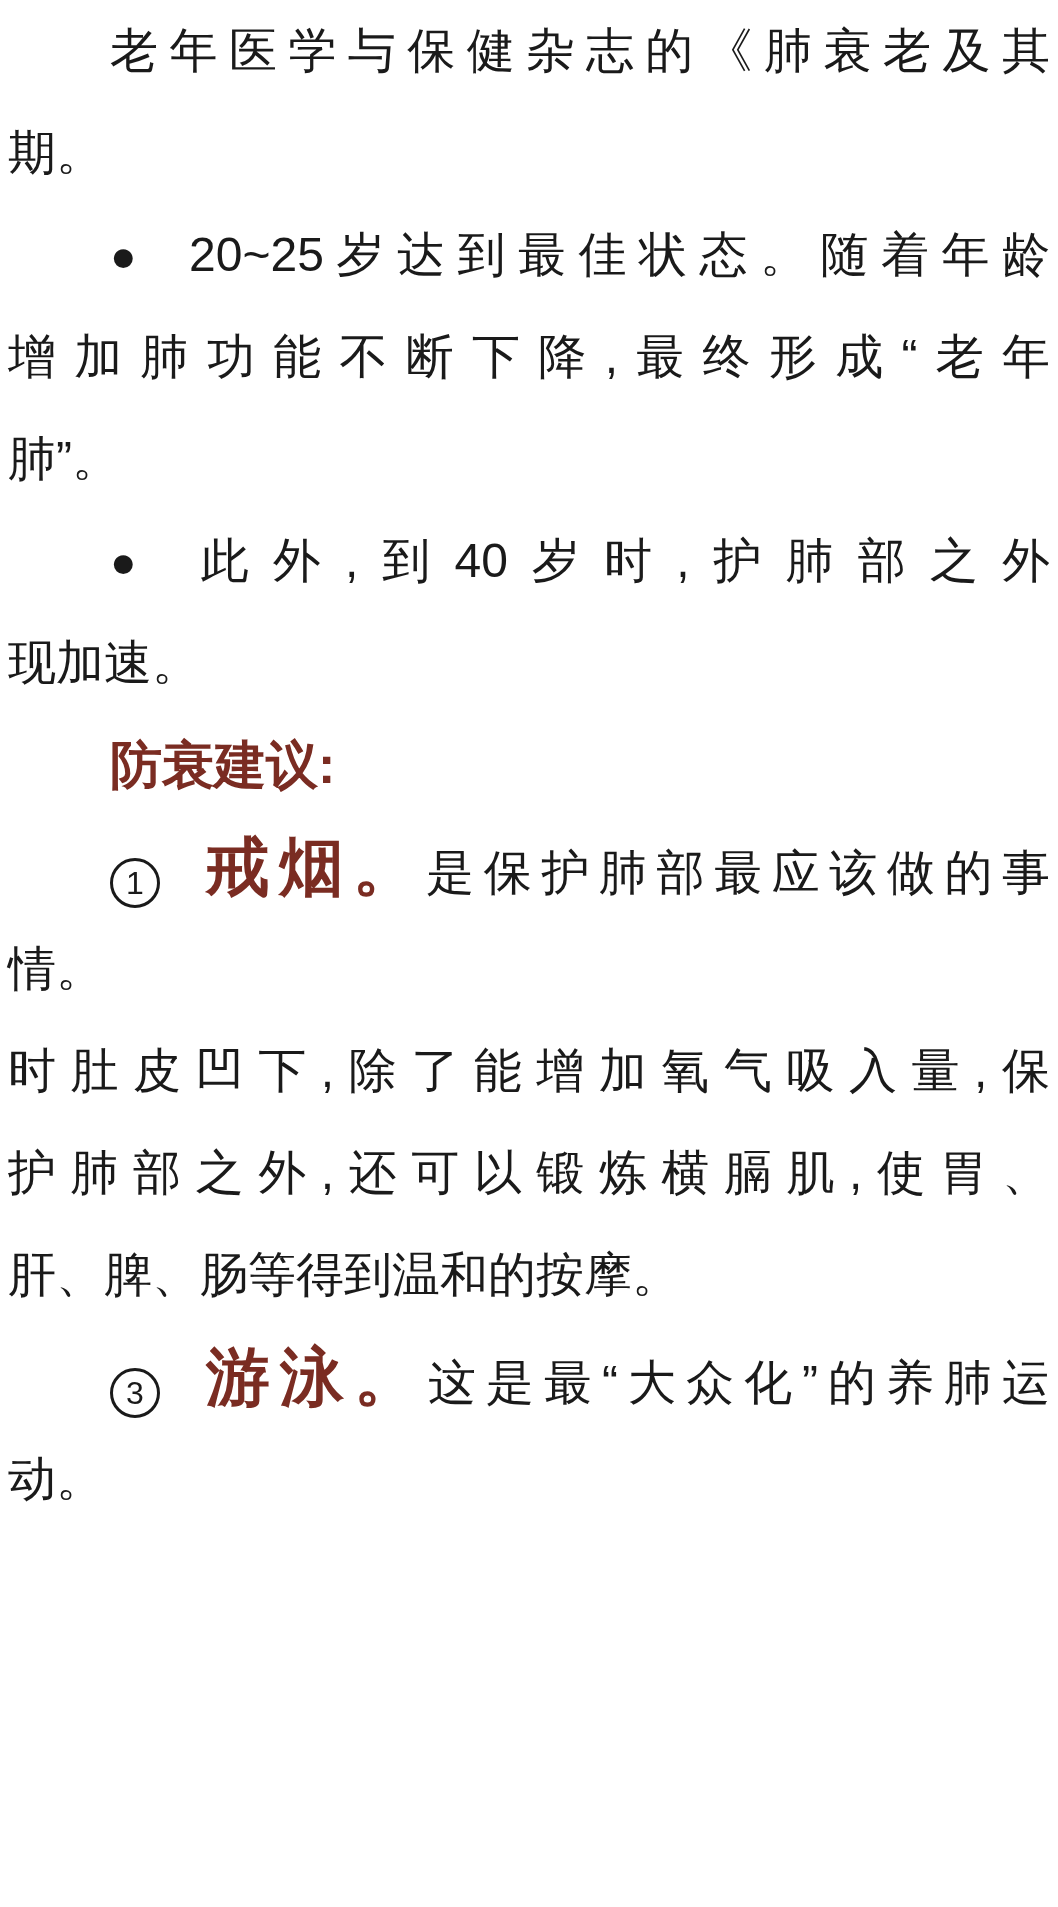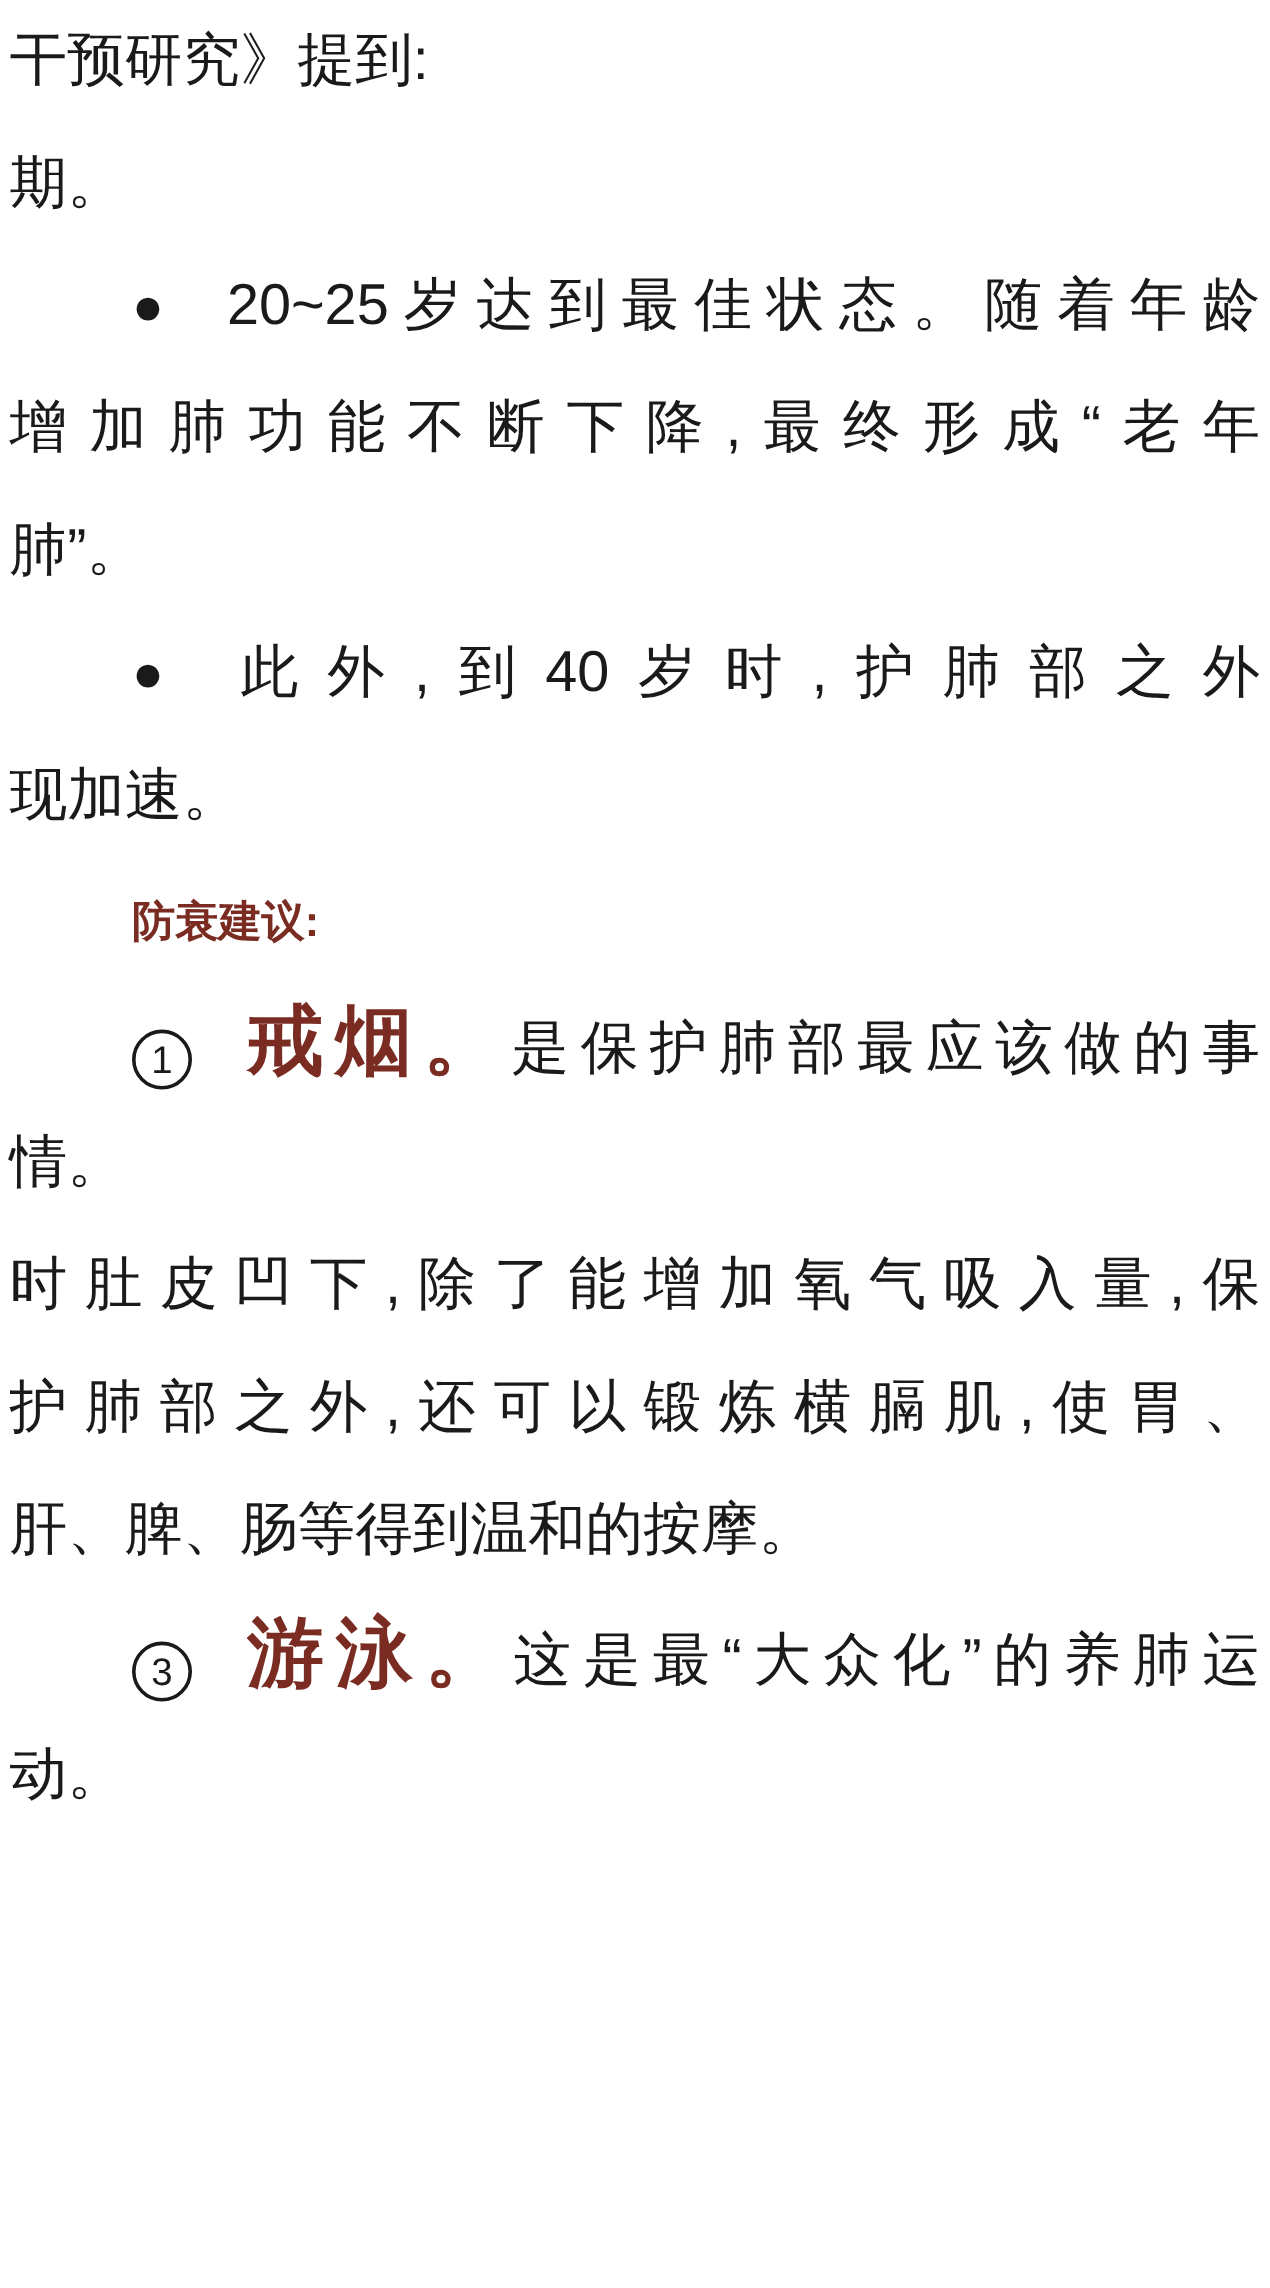--- a/index.html
+++ b/index.html
@@ -36,42 +36,42 @@
     text-justify:inter-character;
   }
   .line.indent{padding-left:102px;}
   .seg-plain{color:var(--text);}
   .seg-bullet{
     font-size:44px;
     margin-right:40px;
     color:var(--text);
   }
   .seg-heading{
-    color:var(--accent);font-weight:700;font-size:36px;margin-top:43px;
+    color:var(--accent);font-weight:700;font-size:52px;margin-top:43px;
   }
   .seg-keyword{
     color:var(--accent);font-weight:700;font-size:64px;
   }
   .seg-circled{
     display:inline-flex;box-sizing:border-box;
     width:50px;height:50px;
     border:3px solid var(--text);border-radius:50%;
     align-items:center;justify-content:center;
     font-size:32px;line-height:1;
     margin-right:36px;
     vertical-align:-5px;
     color:var(--text);
   }
 </style>
 </head>
 <body>
 
 <div class="page">
   <div class="article" id="article">
-      <div class="line"><span class="seg-plain">干预研究》提到:</span></div>
+      <div class="line indent justify"><span class="seg-plain">老年医学与保健杂志的《肺衰老及其</span></div>
       <div class="line"><span class="seg-plain">期。</span></div>
       <div class="line indent justify"><span class="seg-bullet">●</span><span class="seg-plain">20~25岁达到最佳状态。随着年龄</span></div>
       <div class="line justify"><span class="seg-plain">增加肺功能不断下降,最终形成“老年</span></div>
       <div class="line"><span class="seg-plain">肺”。</span></div>
       <div class="line indent justify"><span class="seg-bullet">●</span><span class="seg-plain">此外,到40岁时,护肺部之外</span></div>
       <div class="line"><span class="seg-plain">现加速。</span></div>
       <div class="line indent"><span class="seg-heading">防衰建议:</span></div>
       <div class="line indent justify"><span class="seg-circled">1</span><span class="seg-keyword">戒烟。</span><span class="seg-plain">是保护肺部最应该做的事</span></div>
       <div class="line"><span class="seg-plain">情。</span></div>
       <div class="line justify"><span class="seg-plain">时肚皮凹下,除了能增加氧气吸入量,保</span></div>

